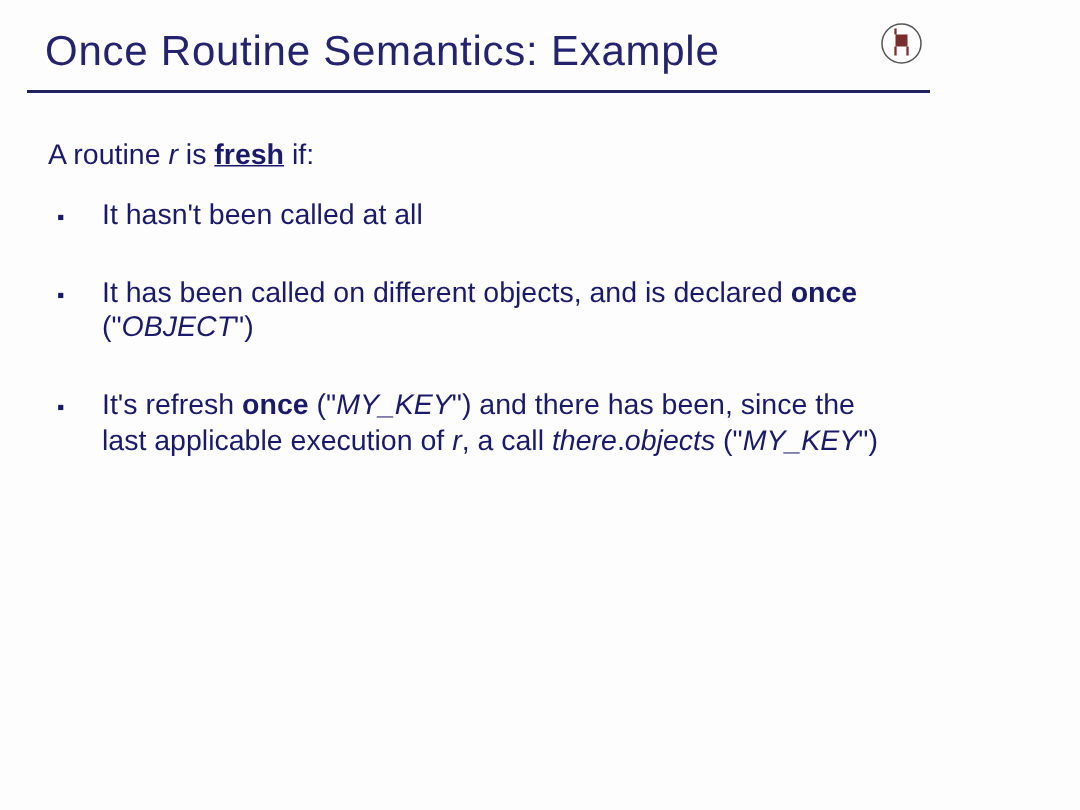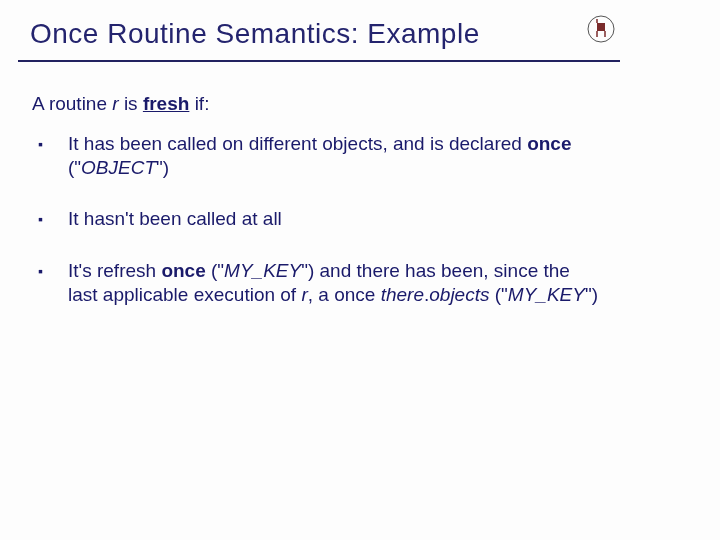--- a/index.html
+++ b/index.html
@@ -95,27 +95,27 @@
 
   <div class="body">
 
     <div class="intro">
       <span>A routine </span><span class="r">r</span><span> is </span><span class="fresh">fresh</span><span> if:</span>
     </div>
 
     <ul class="items">
 
       <li>
+        <span>It hasn't been called at all</span>
+      </li>
+
+      <li>
         <span>It has been called on different objects, and is declared </span><span class="b">once</span><span> ("</span><span class="i">OBJECT</span><span>")</span>
       </li>
 
       <li>
-        <span>It hasn't been called at all</span>
-      </li>
-
-      <li>
-        <span>It's refresh </span><span class="b">once</span><span> ("</span><span class="i">MY_KEY</span><span>") and there has been, since the last applicable execution of </span><span class="i">r</span><span>, a once </span><span class="i">there</span><span>.</span><span class="i">objects</span><span> ("</span><span class="i">MY_KEY</span><span>")</span>
+        <span>It's refresh </span><span class="b">once</span><span> ("</span><span class="i">MY_KEY</span><span>") and there has been, since the last applicable execution of </span><span class="i">r</span><span>, a call </span><span class="i">there</span><span>.</span><span class="i">objects</span><span> ("</span><span class="i">MY_KEY</span><span>")</span>
       </li>
 
     </ul>
 
   </div>
 </div>
 
 </body></html>

